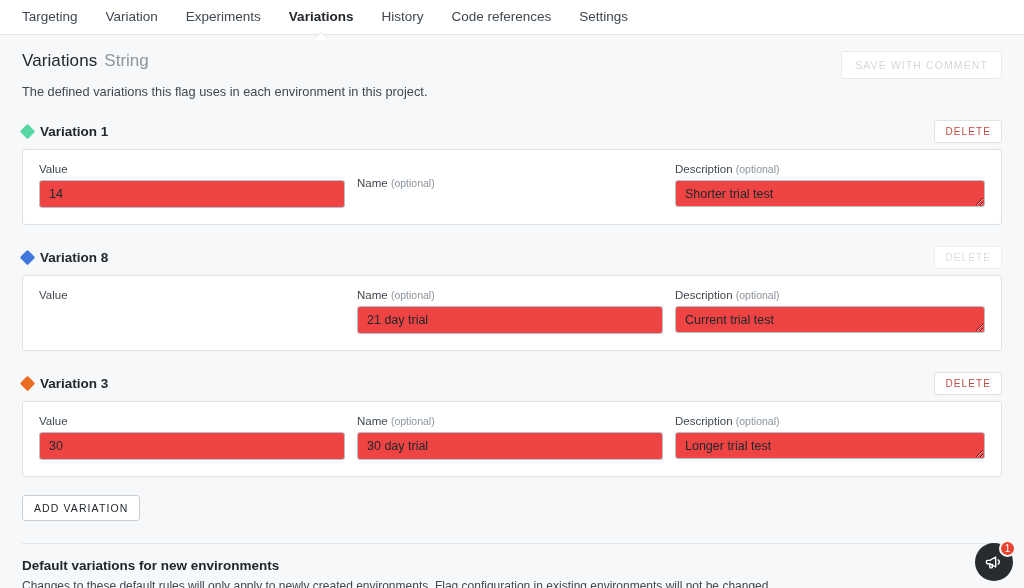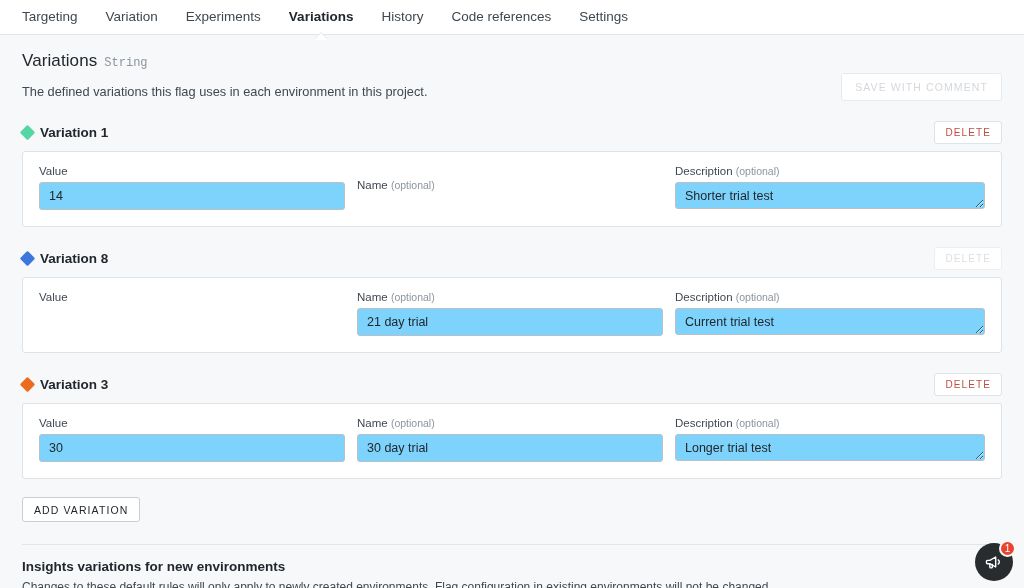--- a/index.html
+++ b/index.html
@@ -70,23 +70,22 @@
     gap: 7px;
   }
   h1.page-title {
     margin: 0;
     font-size: 17px;
     font-weight: normal;
     color: #21272c;
     letter-spacing: 0.1px;
   }
   .title-kind {
-    font-size: 12px;
+    font-size: 17px;
     color: #8b959e;
-    font-family: Liberation Mono, monospace;
   }
   .page-desc {
     margin: 13px 0 0 0;
     font-size: 12.8px;
     color: #3f4851;
   }
 
   
   .btn {
     font-family: "Liberation Sans", sans-serif;
@@ -103,21 +102,20 @@
   }
   .btn.disabled {
     color: #d3d8dd;
     border-color: #e7eaec;
     cursor: default;
   }
   .btn-save {
     padding: 8px 13px 7px 13px;
     color: #d3d8dd;
     border-color: #e7eaec;
-    margin-top: 22px;
   }
   .btn-delete {
     color: #bf4c43;
     border: 1px solid #dfe3e6;
     padding: 6px 10px 5px 10px;
     font-size: 10px;
     letter-spacing: 1.1px;
   }
   .btn-delete.disabled {
     color: #dcdfe2;
@@ -178,21 +176,21 @@
     font-size: 10.5px;
   }
   .field input,
   .field textarea {
     font-family: "Liberation Sans", sans-serif;
     font-size: 12.5px;
     color: #21272c;
     border: 1px solid #b9c0c6;
     border-radius: 3px;
     padding: 6px 9px;
-    background: #7dd3fc;
+    background: #ef4444;
     outline: none;
     width: 100%;
   }
   .field textarea {
     height: 27px;
     resize: vertical;
     overflow: hidden;
     line-height: 14px;
   }
 
@@ -337,21 +335,21 @@
         <span class="field-label"><span>Description</span> <span class="opt">(optional)</span></span>
         <textarea style="">Longer trial test</textarea>
       </div>
     </div>
   </div>
 
   <button class="btn btn-add">ADD VARIATION</button>
 
   <hr class="divider">
 
-  <h2 class="section-title">Insights variations for new environments</h2>
+  <h2 class="section-title">Default variations for new environments</h2>
   <p class="section-desc">Changes to these default rules will only apply to newly created environments. Flag configuration in existing environments will not be changed.</p>
 
   
 
   <div class="fab">
     <svg width="20" height="20" viewBox="0 0 24 24" fill="none" stroke="#ffffff" stroke-width="1.7" stroke-linecap="round" stroke-linejoin="round">
       <path d="M3 11v2a1 1 0 0 0 1 1h3l7 4V6l-7 4H4a1 1 0 0 0-1 1z"></path>
       <path d="M7 14v4a1 1 0 0 0 1 1h1a1 1 0 0 0 1-1v-3"></path>
       <path d="M17 9.5c.9.6 1.4 1.5 1.4 2.5s-.5 1.9-1.4 2.5"></path>
     </svg>

